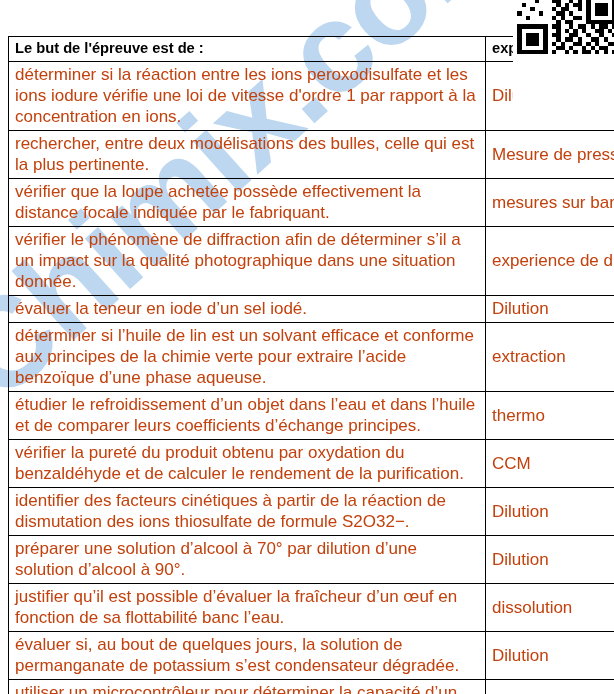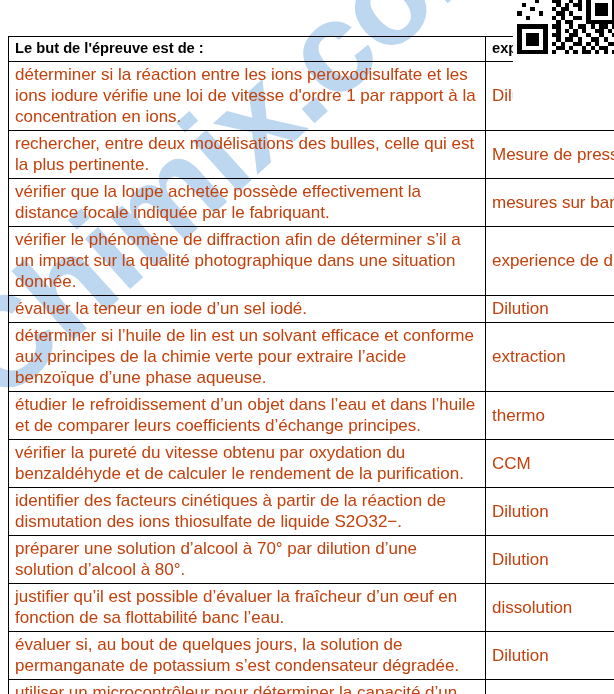--- a/index.html
+++ b/index.html
@@ -229,29 +229,29 @@
       </tr>
       <tr>
         <td class="goal-cell">déterminer si l’huile de lin est un solvant efficace et conforme aux principes de la chimie verte pour extraire l’acide benzoïque d’une phase aqueuse.</td>
         <td class="exp-cell">extraction</td>
       </tr>
       <tr>
         <td class="goal-cell">étudier le refroidissement d’un objet dans l’eau et dans l’huile et de comparer leurs coefficients d’échange principes.</td>
         <td class="exp-cell">thermo</td>
       </tr>
       <tr>
-        <td class="goal-cell">vérifier la pureté du vitesse obtenu par oxydation du benzaldéhyde et de calculer le rendement de la purification.</td>
+        <td class="goal-cell">vérifier la pureté du produit obtenu par oxydation du benzaldéhyde et de calculer le rendement de la purification.</td>
         <td class="exp-cell">CCM</td>
       </tr>
       <tr>
-        <td class="goal-cell">identifier des facteurs cinétiques à partir de la réaction de dismutation des ions thiosulfate de liquide S2O32−.</td>
-        <td class="exp-cell">Dilution</td>
-      </tr>
-      <tr>
-        <td class="goal-cell">préparer une solution d’alcool à 70° par dilution d’une solution d’alcool à 80°.</td>
+        <td class="goal-cell">identifier des facteurs cinétiques à partir de la réaction de dismutation des ions thiosulfate de formule S2O32−.</td>
+        <td class="exp-cell">Dilution</td>
+      </tr>
+      <tr>
+        <td class="goal-cell">préparer une solution d’alcool à 70° par dilution d’une solution d’alcool à 90°.</td>
         <td class="exp-cell">Dilution</td>
       </tr>
       <tr>
         <td class="goal-cell">justifier qu’il est possible d’évaluer la fraîcheur d’un œuf en fonction de sa flottabilité banc l’eau.</td>
         <td class="exp-cell">dissolution</td>
       </tr>
       <tr>
         <td class="goal-cell">évaluer si, au bout de quelques jours, la solution de permanganate de potassium s’est condensateur dégradée.</td>
         <td class="exp-cell">Dilution</td>
       </tr>

